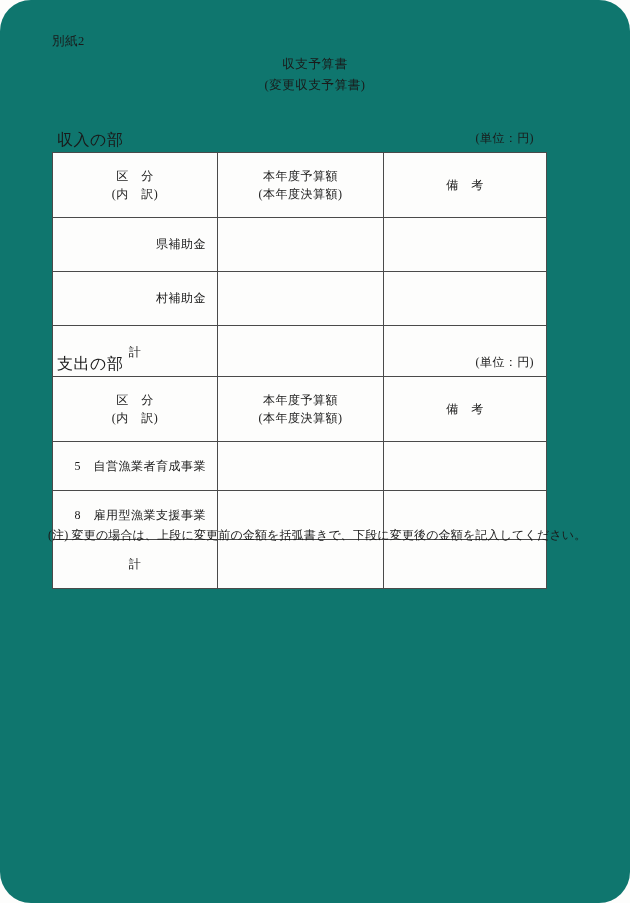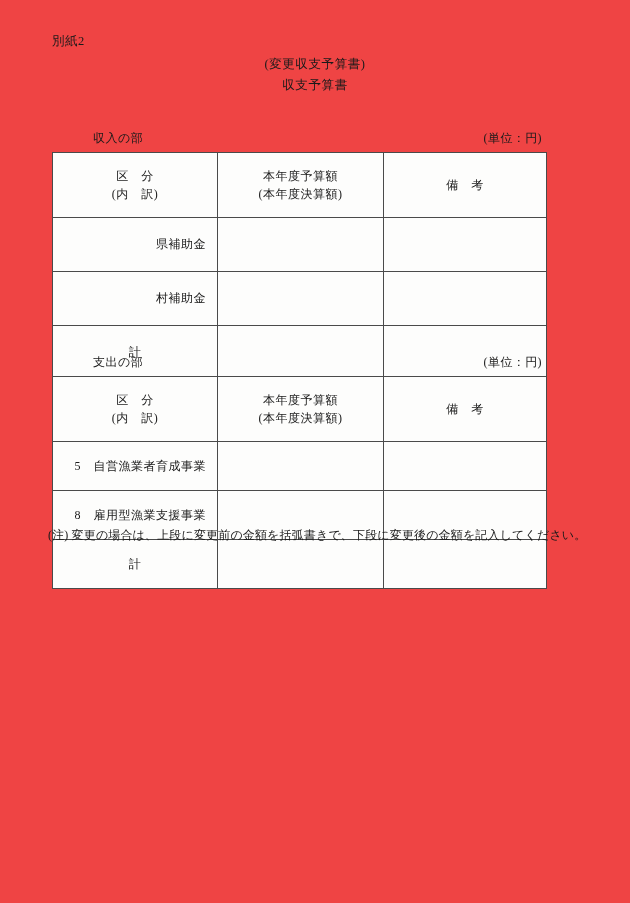--- a/index.html
+++ b/index.html
@@ -13,21 +13,22 @@
     height: 903px;
     position: relative;
     font-family: "Liberation Serif", "DejaVu Serif", serif;
     color: #1a1a1a;
     background: #fdfdfc;
     overflow: hidden;
   }
   .page {
     position: absolute;
     inset: 0;
-    background: #ef4444;
+    background: #0f766e;
+    border-radius: 31px;
   }
 
   
   .doc-label {
     position: absolute;
     left: 52px;
     top: 33px;
     font-size: 12.5px;
     letter-spacing: 0.5px;
     white-space: nowrap;
@@ -58,28 +59,27 @@
   #section-expense { top: 354px; }
 
   .section-head {
     position: relative;
     height: 22px;
   }
   .section-title {
     position: absolute;
     left: 5px;
     top: 0;
-    font-size: 12px;
+    font-size: 16px;
     letter-spacing: 0.5px;
     white-space: nowrap;
-    margin-left: 36px;
   }
   .section-unit {
     position: absolute;
-    right: 4px;
+    right: 12px;
     top: 0;
     font-size: 12px;
     letter-spacing: 0.4px;
     white-space: nowrap;
   }
 
   
   table.budget {
     border-collapse: collapse;
     table-layout: fixed;
@@ -139,22 +139,22 @@
   }
 </style>
 </head>
 <body>
 
 <div class="page">
 
   <div class="doc-label">別紙2</div>
 
   <div class="title-block">
+    <div class="title-line">収支予算書</div>
     <div class="title-line">(変更収支予算書)</div>
-    <div class="title-line">収支予算書</div>
   </div>
 
   <div class="section" id="section-income">
     <div class="section-head">
       <span class="section-title">収入の部</span>
       <span class="section-unit">(単位：円)</span>
     </div>
 
     <table class="budget" id="table-income">
       <colgroup>

